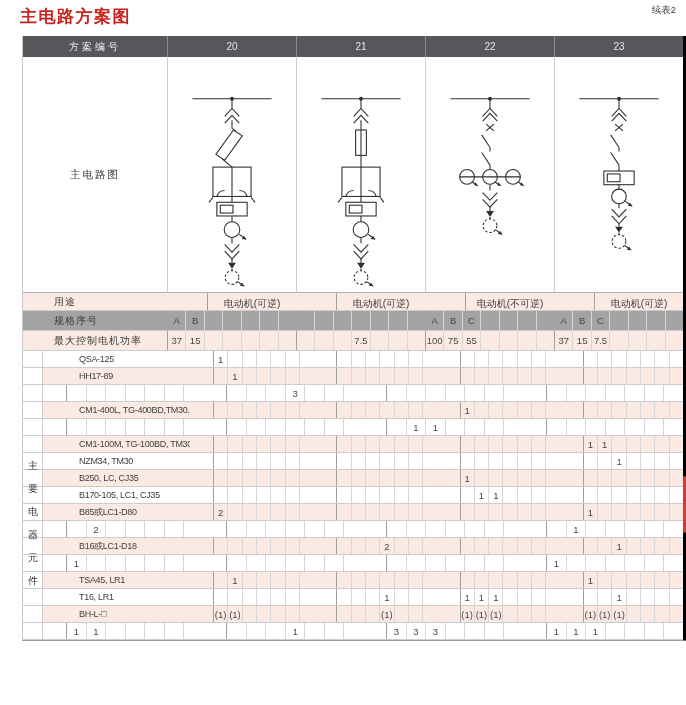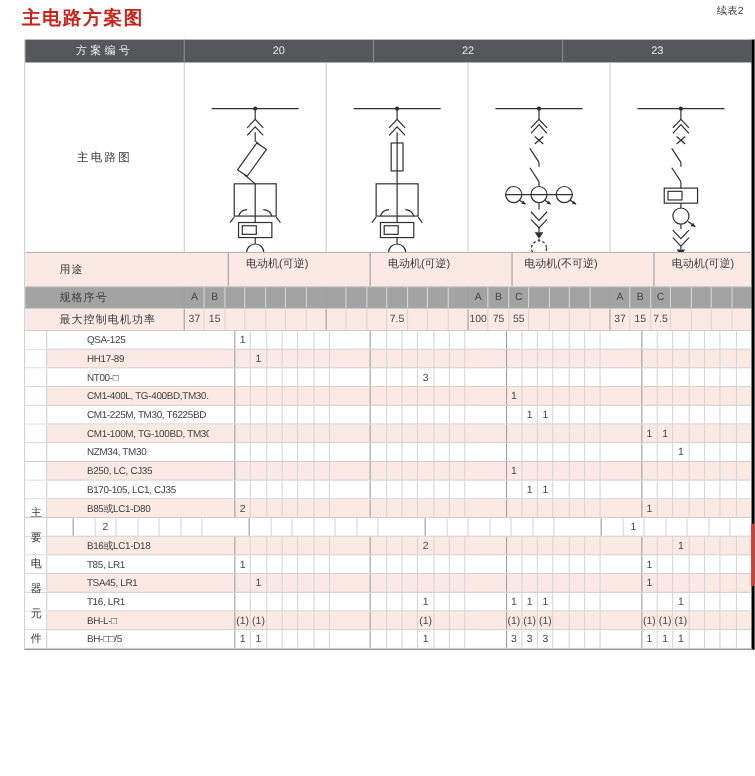--- a/index.html
+++ b/index.html
@@ -21,32 +21,32 @@
     border-bottom:1.5px solid #9a9a9a;
   }
   .row { display:flex; width:100%; }
   
   .hdr { height:21px; background:#56575a; }
   .hlabel { flex:0 0 144px; text-align:center; line-height:21px;
             font-size:10px; color:#ededed; letter-spacing:3px; }
   .hcell { flex:1 1 0; text-align:center; line-height:21px; font-size:10px;
            color:#e6e6e6; border-left:1px solid #8b8b8e; }
   
-  .diag { height:173px; background:#fff; border-bottom:1px solid #b3b3b3; }
+  .diag { height:236px; background:#fff; border-bottom:1px solid #b3b3b3; }
   .dlabel { flex:0 0 144px; display:flex; align-items:center; justify-content:center;
             font-size:10.5px; letter-spacing:2px; color:#3a3a3a; }
   .dcell { flex:1 1 0; border-left:1px solid #cfcfcf; display:flex;
            justify-content:center; align-items:flex-start; overflow:hidden; }
   .dcell svg { display:block; }
   svg .ln { stroke:#2e2e2e; stroke-width:1.1; fill:none; }
   svg .fl { fill:#2e2e2e; stroke:none; }
   svg .dash { stroke-dasharray:2.5 2; }
   
   .pink { background:#fbeae4; }
-  .usage { height:31px; border-bottom:1px solid #cccccc; }
+  .usage { height:18px; border-bottom:1px solid #cccccc; }
   .spec  { height:20px; border-bottom:1px solid #cccccc; background:#a3a3a3; }
   .power { height:20px; border-bottom:1px solid #cccccc; }
   .rlabel { flex:0 0 144px; padding-left:31px; font-size:10px; color:#3a3a3a;
             display:flex; align-items:center; letter-spacing:1px; }
   .ugrp { flex:1 1 0; text-align:center; line-height:21px; font-size:10px;
           color:#3a3a3a; border-left:1px solid #9f9f9f;margin-left:40px; }
   .grp { flex:1 1 0; display:flex; border-left:1px solid #9f9f9f; }
   .c { flex:1 1 0; border-right:1px solid #d6d6d6; text-align:center;
        font-size:9.5px; color:#474747; overflow:hidden; white-space:nowrap;
        display:flex; align-items:center; justify-content:center; }
@@ -74,20 +74,21 @@
 <body>
 
 <div class="page-title">主电路方案图</div>
 <div class="cont-note">续表2</div>
 
 <div class="tbl">
 
   <div class="row hdr">
     <div class="hlabel">方案编号</div>
     <div class="hcell">20</div>
+    <div class="hcell">21</div>
     <div class="hcell">22</div>
     <div class="hcell">23</div>
   </div>
 
   <div class="row diag">
     <div class="dlabel">主电路图</div>
 
     <div class="dcell">
       <svg width="130" height="230" viewBox="0 0 131 230">
         <line class="ln" x1="25" y1="40" x2="106" y2="40"></line>
@@ -370,21 +371,20 @@
           <div class="c"></div>
           <div class="c"></div>
           <div class="c"></div>
           <div class="c"></div>
           <div class="c"></div>
           <div class="c"></div>
         </div>
       </div>
       <div class="row crow">
         <div class="stripsp"></div>
-        <div class="cname">NT00-□</div>
         <div class="grp">
           <div class="c"></div>
           <div class="c"></div>
           <div class="c"></div>
           <div class="c"></div>
           <div class="c"></div>
           <div class="c"></div>
           <div class="c"></div>
         </div>
         <div class="grp">
@@ -450,21 +450,20 @@
           <div class="c"></div>
           <div class="c"></div>
           <div class="c"></div>
           <div class="c"></div>
           <div class="c"></div>
           <div class="c"></div>
         </div>
       </div>
       <div class="row crow">
         <div class="stripsp"></div>
-        <div class="cname">CM1-225M, TM30, T6225BD</div>
         <div class="grp">
           <div class="c"></div>
           <div class="c"></div>
           <div class="c"></div>
           <div class="c"></div>
           <div class="c"></div>
           <div class="c"></div>
           <div class="c"></div>
         </div>
         <div class="grp">
@@ -769,21 +768,20 @@
           <div class="c"></div>
           <div class="c">1</div>
           <div class="c"></div>
           <div class="c"></div>
           <div class="c"></div>
           <div class="c"></div>
         </div>
       </div>
       <div class="row crow">
         <div class="stripsp"></div>
-        <div class="cname">T85, LR1</div>
         <div class="grp">
           <div class="c">1</div>
           <div class="c"></div>
           <div class="c"></div>
           <div class="c"></div>
           <div class="c"></div>
           <div class="c"></div>
           <div class="c"></div>
         </div>
         <div class="grp">
@@ -929,21 +927,20 @@
           <div class="c">(1)</div>
           <div class="c">(1)</div>
           <div class="c"></div>
           <div class="c"></div>
           <div class="c"></div>
           <div class="c"></div>
         </div>
       </div>
       <div class="row crow">
         <div class="stripsp"></div>
-        <div class="cname">BH-□□/5</div>
         <div class="grp">
           <div class="c">1</div>
           <div class="c">1</div>
           <div class="c"></div>
           <div class="c"></div>
           <div class="c"></div>
           <div class="c"></div>
           <div class="c"></div>
         </div>
         <div class="grp">

